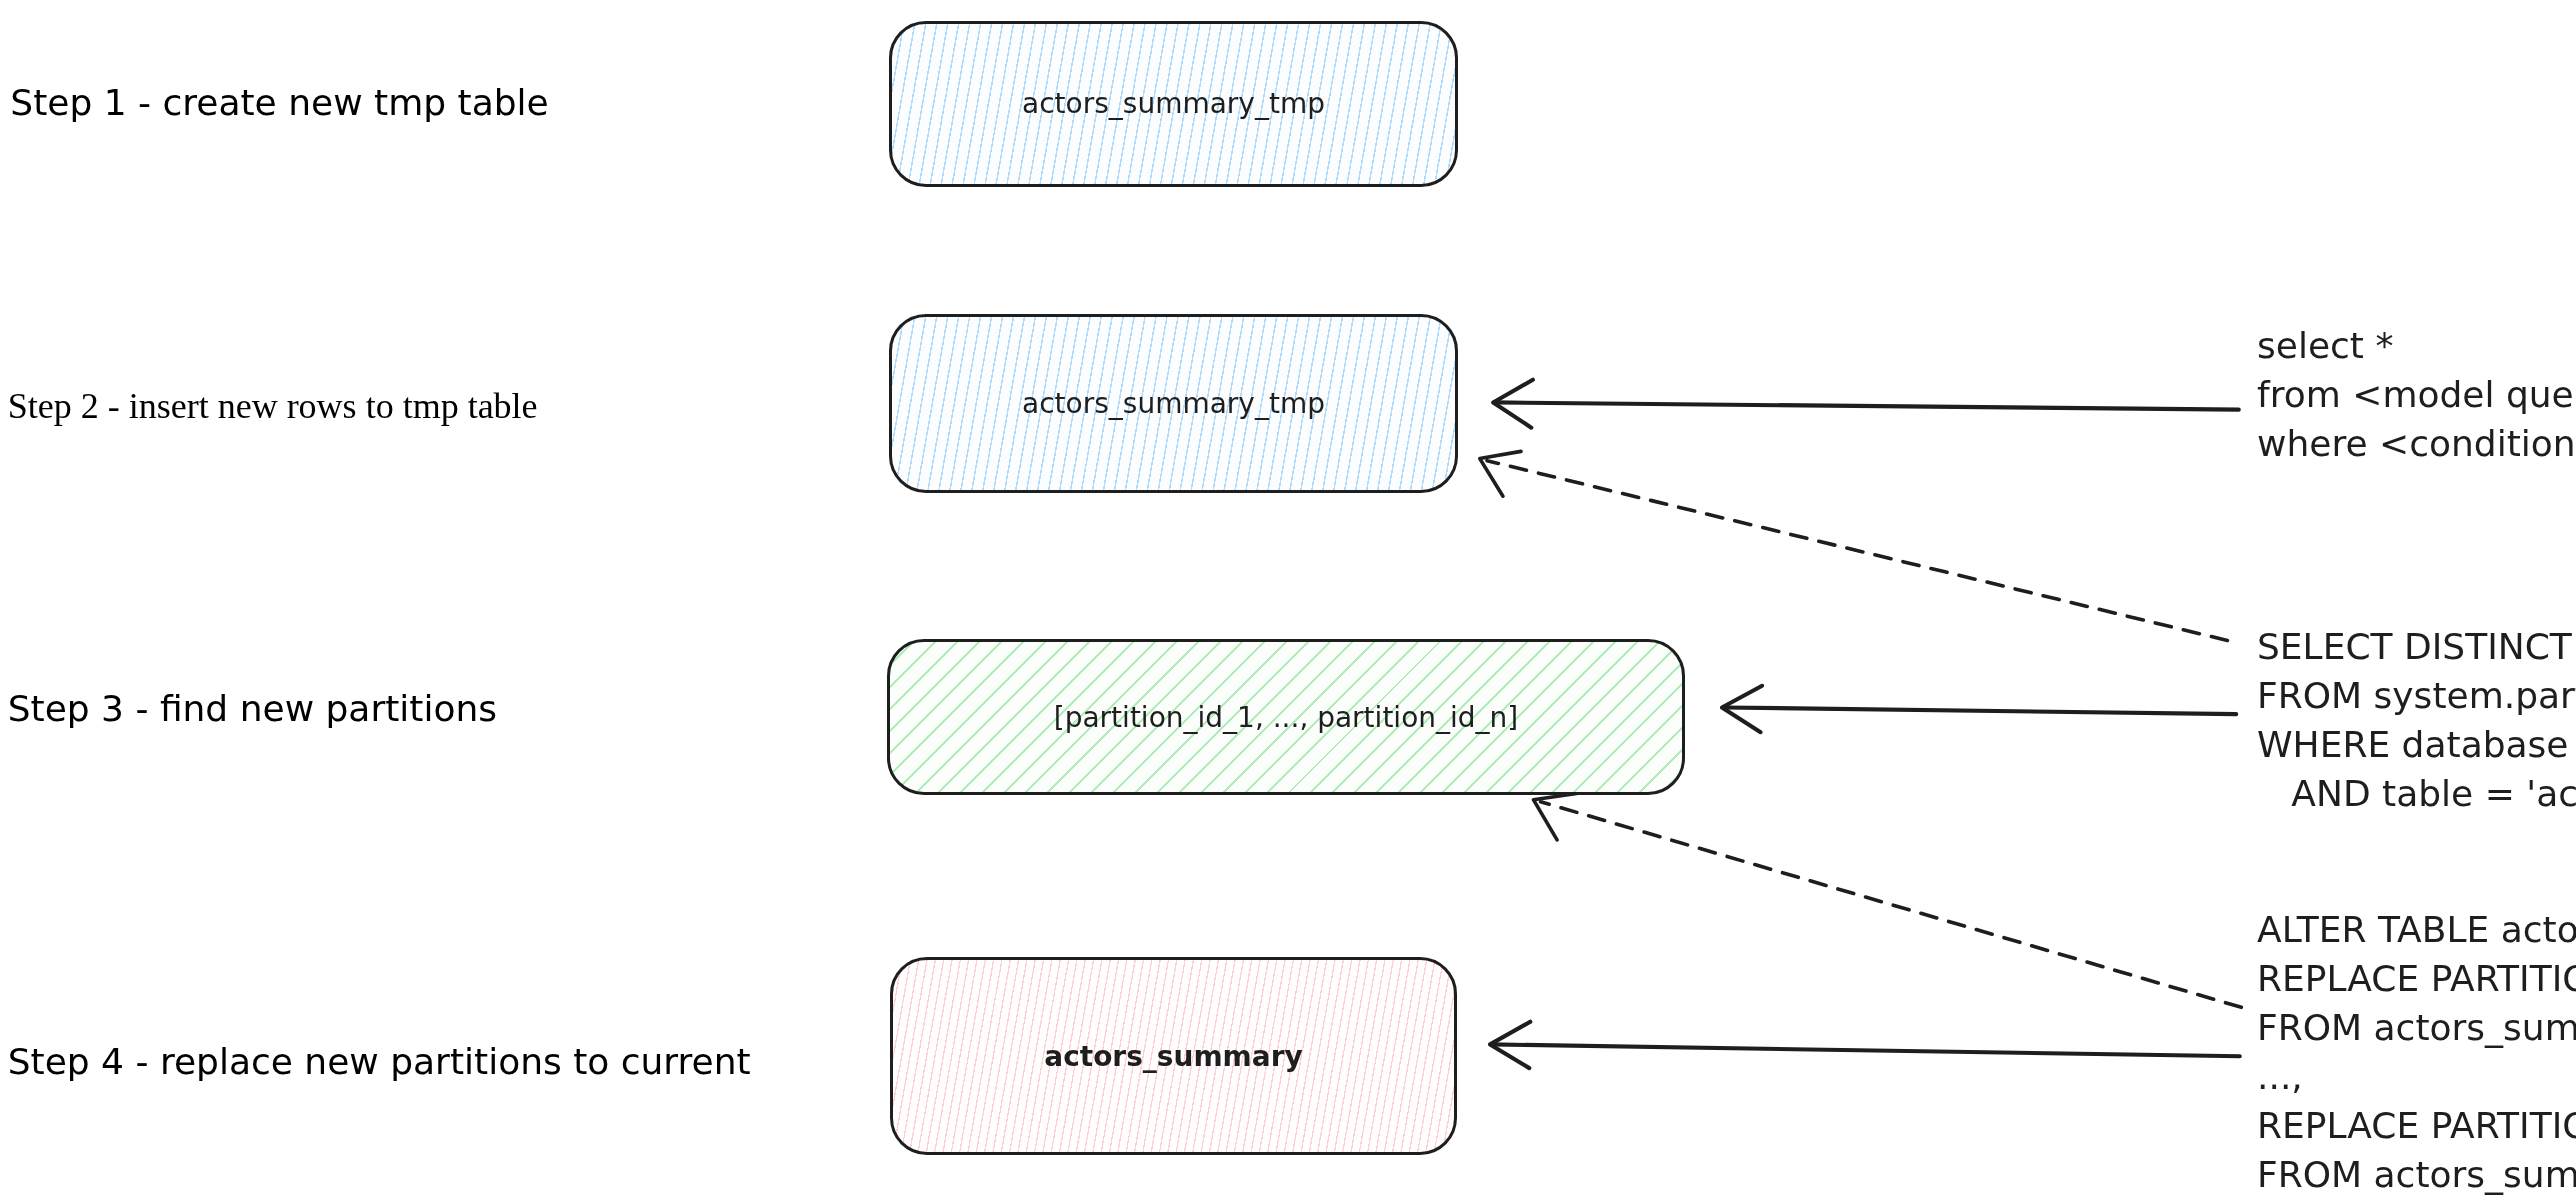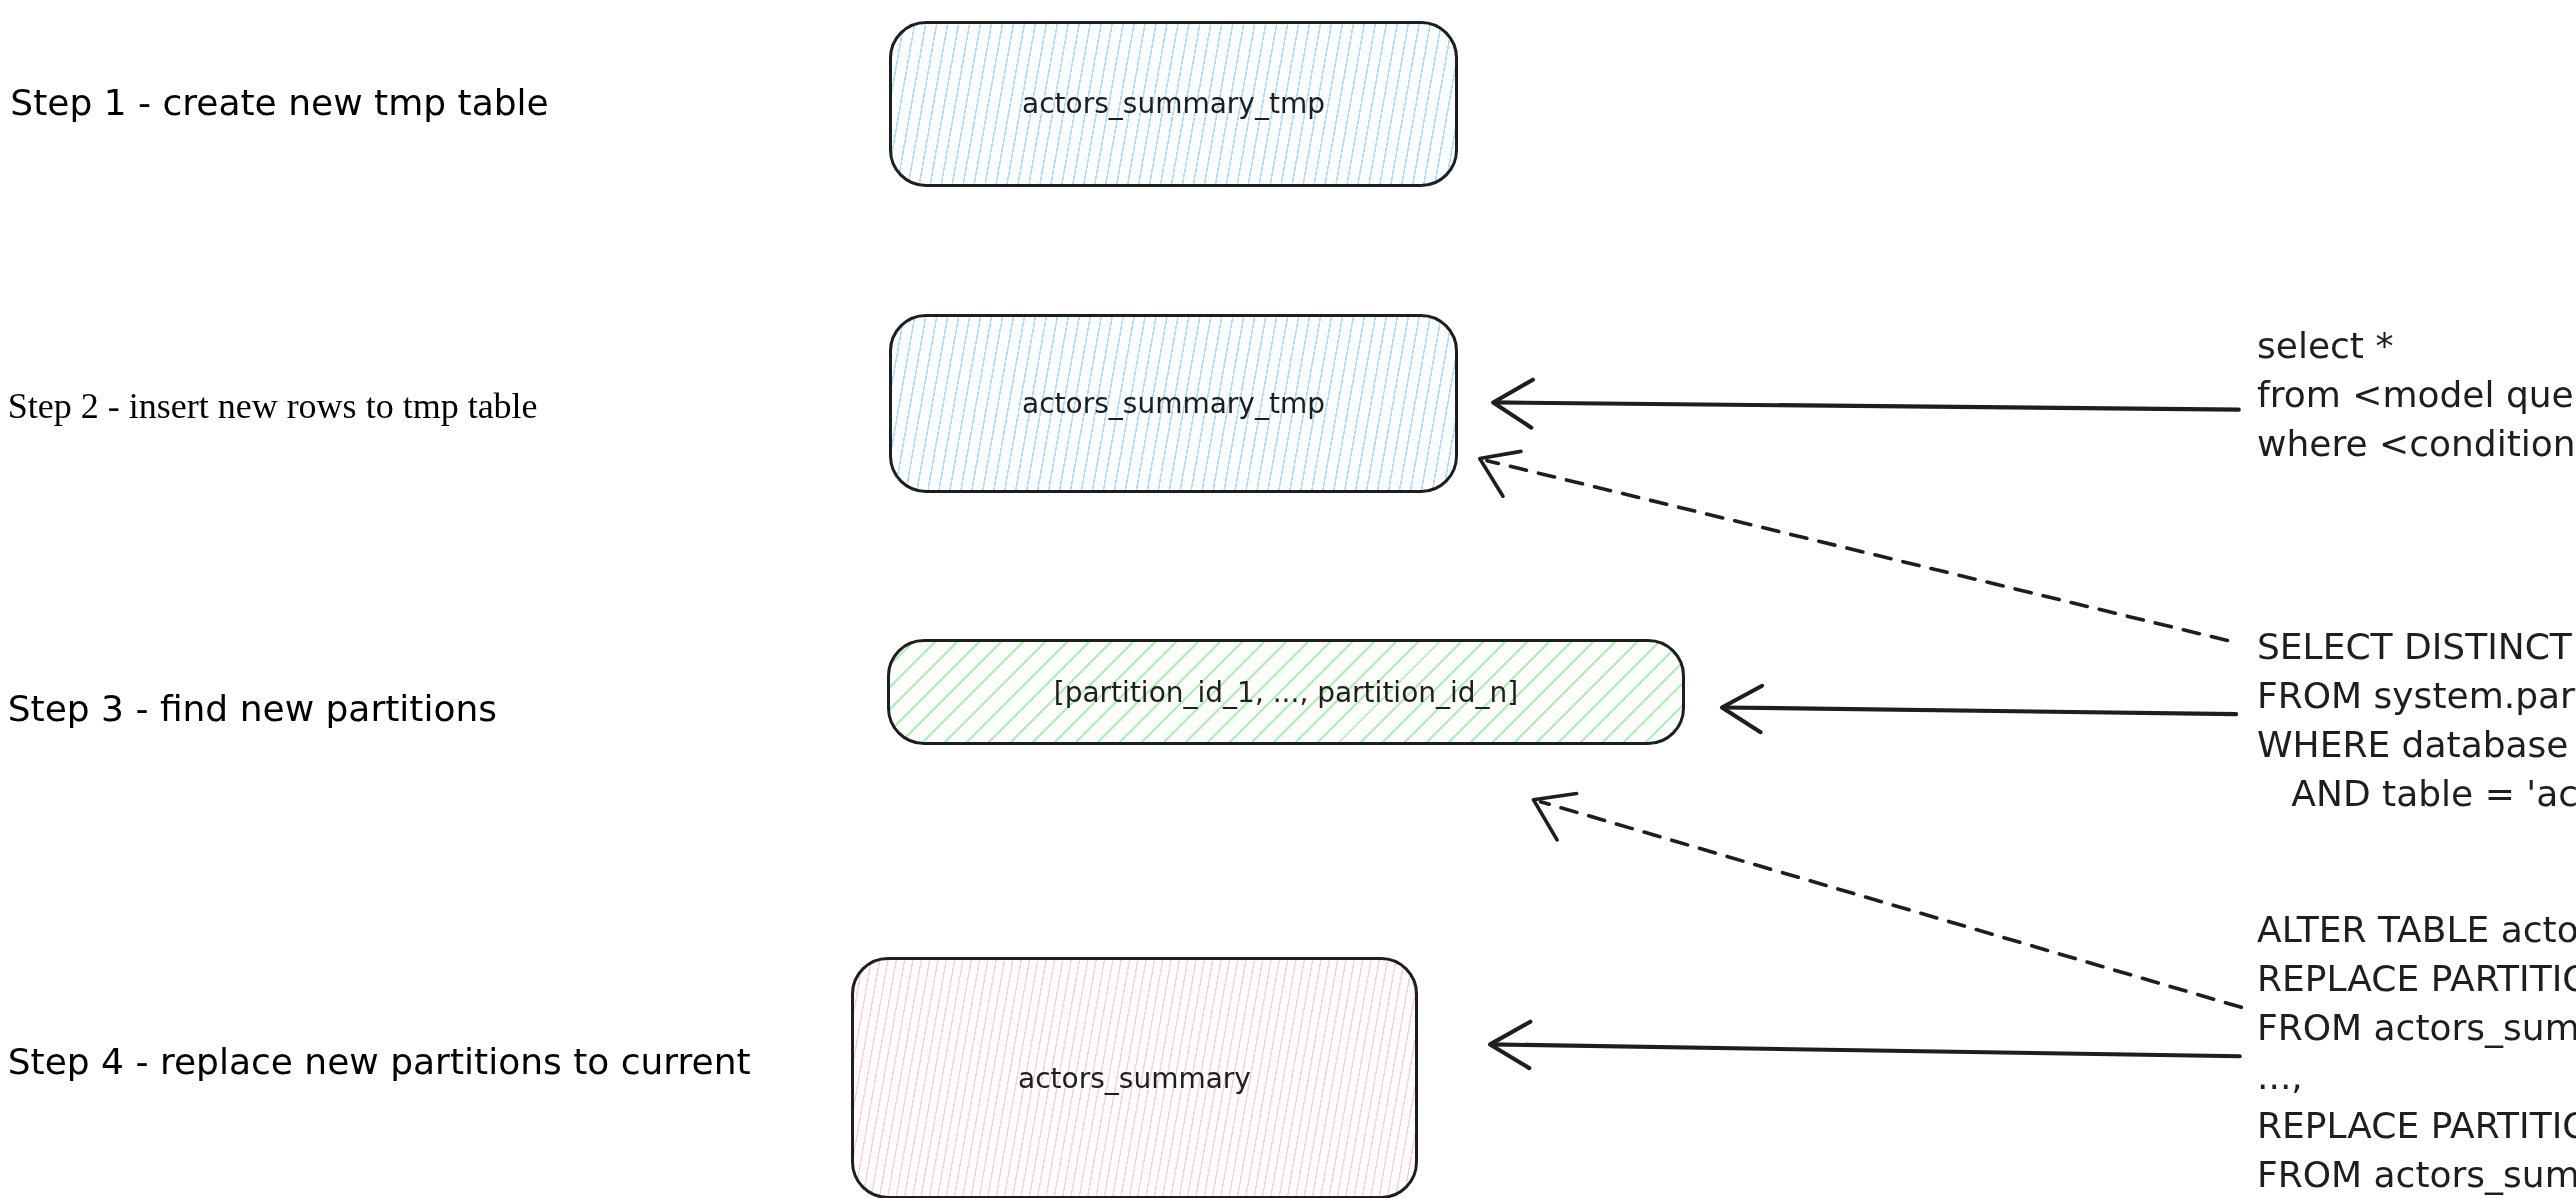--- a/index.html
+++ b/index.html
@@ -106,25 +106,25 @@
   <div class="step-label" style="left:7.7px; top:1040px;">Step 4 - replace new partitions to current</div>
 
   <div class="box fill-blue" style="left:889px; top:20.6px; width:569px; height:166px;">
     <span>actors_summary_tmp</span>
   </div>
 
   <div class="box fill-blue" style="left:889px; top:314px; width:569px; height:179px;">
     <span>actors_summary_tmp</span>
   </div>
 
-  <div class="box fill-green box-small-text" style="left:887px; top:639px; width:798px; height:106px;justify-content:center;">
+  <div class="box fill-green box-small-text" style="left:887px; top:639px; width:798px; height:156px;justify-content:center;">
     <span>[partition_id_1, ..., partition_id_n]</span>
   </div>
 
-  <div class="box fill-pink" style="left:851px; top:957px; width:567px; height:242px;">
+  <div class="box fill-pink" style="left:890px; top:957px; width:567px; height:198px;font-weight:bold;">
     <span>actors_summary</span>
   </div>
 
   <pre class="sql" style="left:2257px; top:321px;">select *
 from &lt;model query&gt;
 where &lt;condition to identify new&gt;</pre>
   <pre class="sql" style="left:2257px; top:622px;">SELECT DISTINCT partition_id
 FROM system.parts
 WHERE database = &lt;database&gt;
    AND table = 'actors_summary_tmp'</pre>

